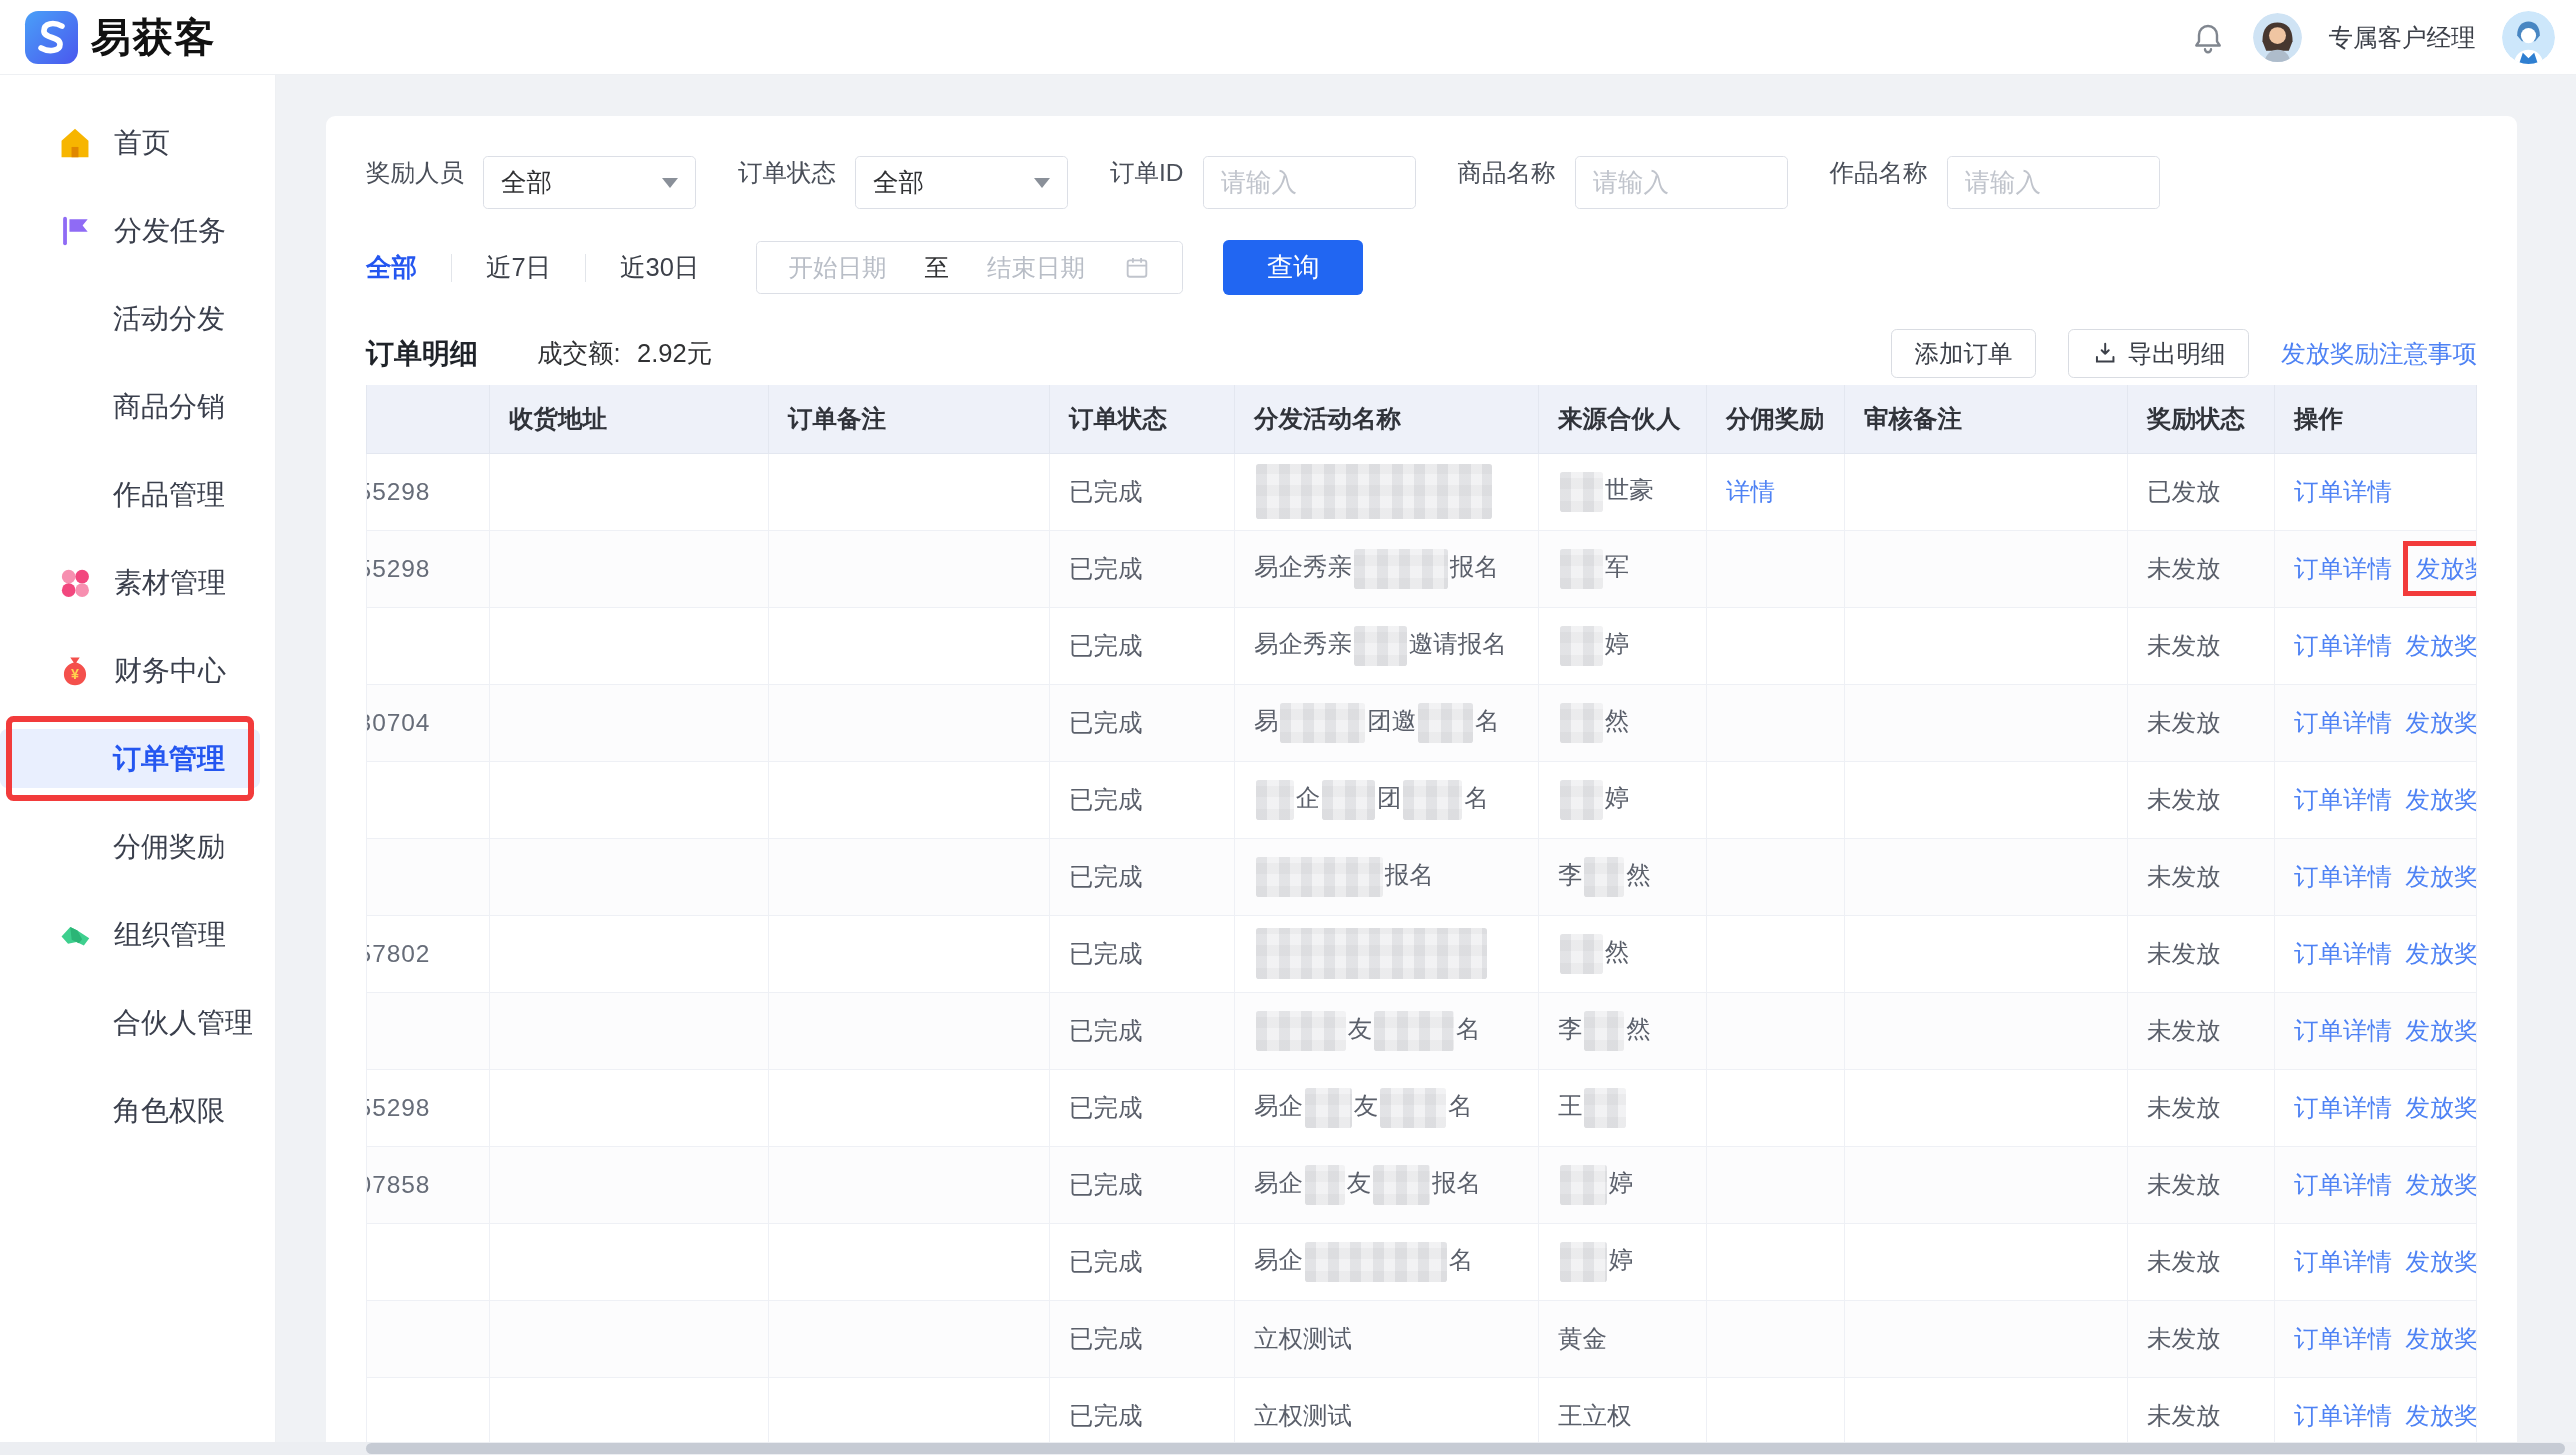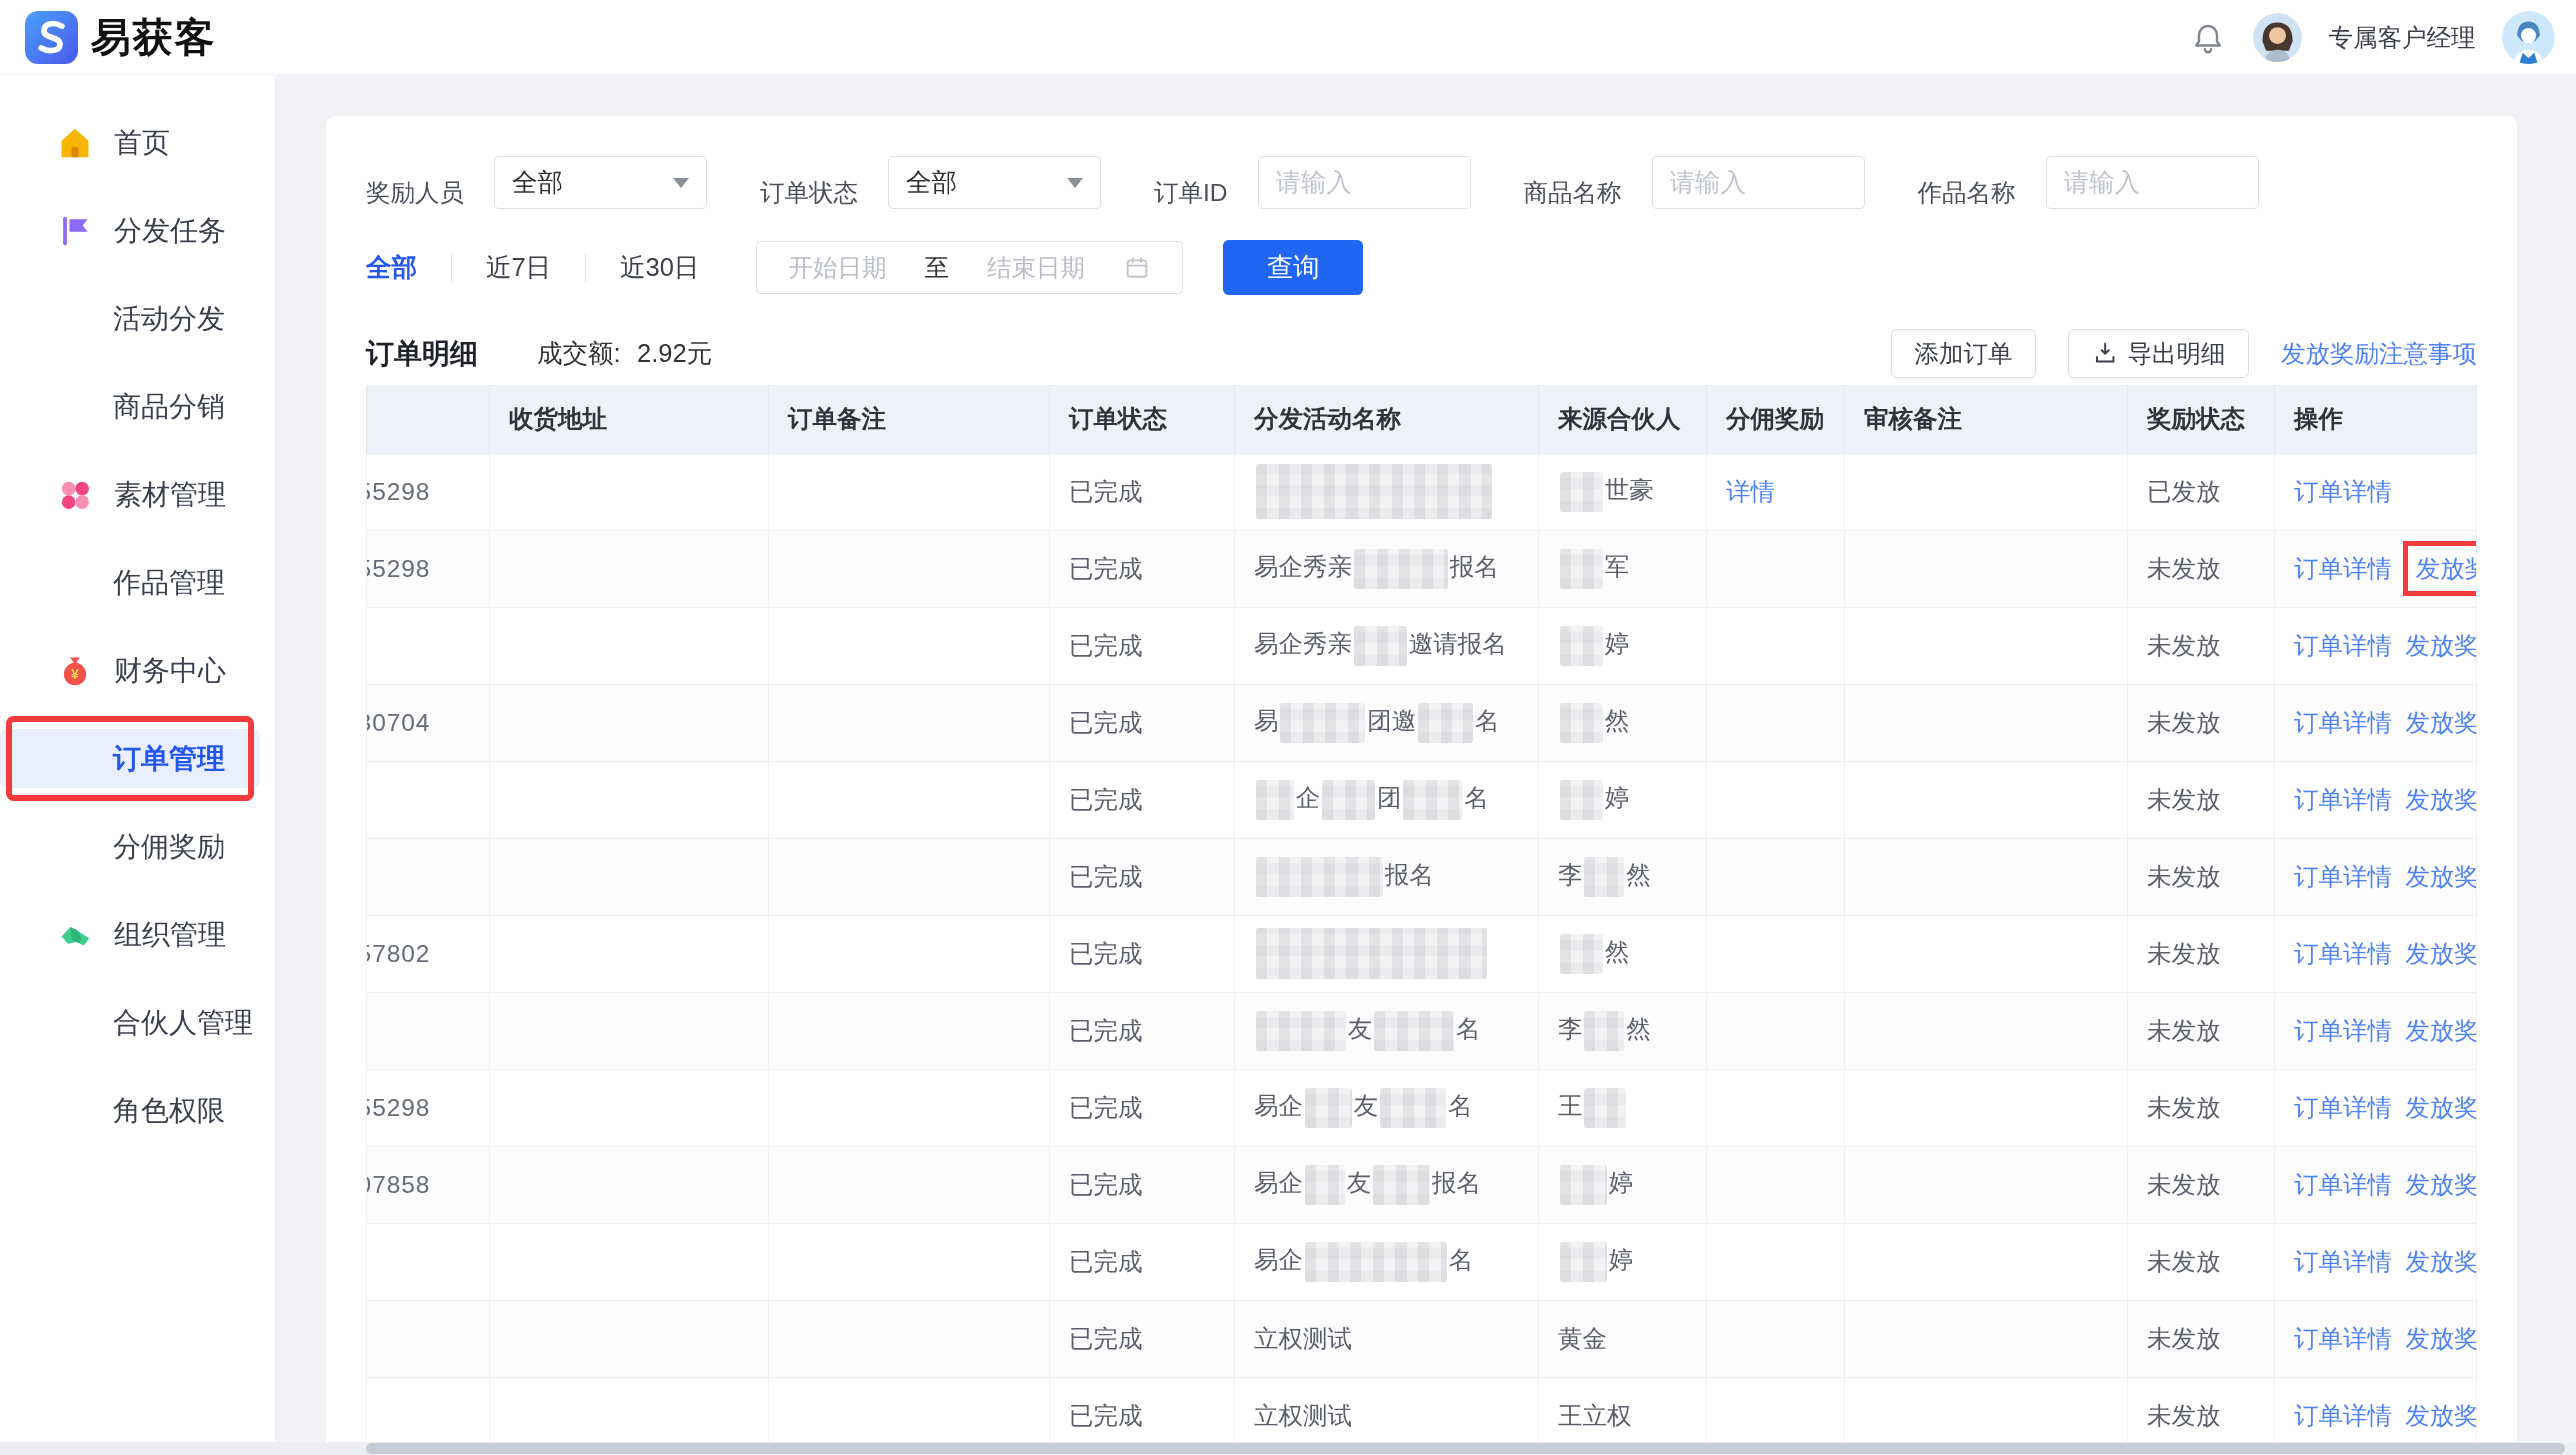--- a/index.html
+++ b/index.html
@@ -24,21 +24,21 @@
   .side-item:not(.child) .side-label { margin-left:19px; }
   .side-label { font-size:28px; color:#3a3f4c; }
   .side-item.active { background:#e9effe; border-radius:7.5px; width:260px; }
   .side-item.active .side-label { color:#2456f0; font-weight:bold; }
   .side-item.annotated::after { content:""; position:absolute; left:5.7px; right:5.7px; top:-13.2px; bottom:-13.2px; border:6.6px solid #f23b3b; border-radius:7.5px; pointer-events:none; }
 
   
   .card { position:absolute; left:326px; top:116px; width:2191px; height:1339px; background:#fff; border-radius:9.4px 9.4px 0 0; padding:0 40px; overflow:hidden; }
 
   
-  .filters { position:absolute; left:40px; top:40px; display:flex; align-items:flex-end; gap:11px; }
+  .filters { position:absolute; left:40px; top:40px; display:flex; align-items:flex-start; gap:0; }
   .f-label { font-size:24.5px; color:#4a4f59; margin-right:19px; }
   .select,.text-input { width:213px; height:53px; border:0.9px solid #dcdfe6; border-radius:4.7px; background:#fff; display:flex; align-items:center; padding:0 17px; }
   .select { justify-content:space-between; cursor:pointer; margin-right:42px; }
   .select .sel-val { font-size:25.5px; color:#303133; }
   .caret { width:0; height:0; border-left:8.5px solid transparent; border-right:8.5px solid transparent; border-top:10.4px solid #8a9099; }
   .text-input { margin-right:42px; font-size:25.5px; color:#303133;font-family:Liberation Serif, serif; }
   .text-input::placeholder { color:#c0c4cc; }
 
   
   .range-row { position:absolute; left:40px; top:125px; display:flex; align-items:center; height:53px; }
@@ -139,33 +139,33 @@
           </svg>
         </span>
         <span class="side-label">分发任务</span>
       </div>
       <div class="side-item child">
         <span class="side-label">活动分发</span>
       </div>
       <div class="side-item child">
         <span class="side-label">商品分销</span>
       </div>
+      <div class="side-item child">
+        <span class="side-label">作品管理</span>
+      </div>
       <div class="side-item">
         <span class="side-icon">
           <svg width="38" height="38" viewBox="0 0 24 24">
             <circle cx="8" cy="8" r="4.3" fill="#f78fb0"></circle>
             <circle cx="16.5" cy="8" r="4.3" fill="#f2477e"></circle>
             <circle cx="8" cy="16.5" r="4.3" fill="#f2477e"></circle>
             <circle cx="16.5" cy="16.5" r="4.3" fill="#f78fb0"></circle>
           </svg>
         </span>
         <span class="side-label">素材管理</span>
-      </div>
-      <div class="side-item child">
-        <span class="side-label">作品管理</span>
       </div>
       <div class="side-item">
         <span class="side-icon">
           <svg width="38" height="38" viewBox="0 0 24 24">
             <path d="M9 3.5h6l-2.2 3.2C16.6 7.8 19 10.6 19 14.2 19 18 15.9 21 12 21s-7-3-7-6.8c0-3.6 2.4-6.4 6.2-7.5z" fill="#f4504c"></path>
             <text x="12" y="17" font-size="9" font-weight="bold" fill="#ffd34d" text-anchor="middle">¥</text>
           </svg>
         </span>
         <span class="side-label">财务中心</span>
       </div>

